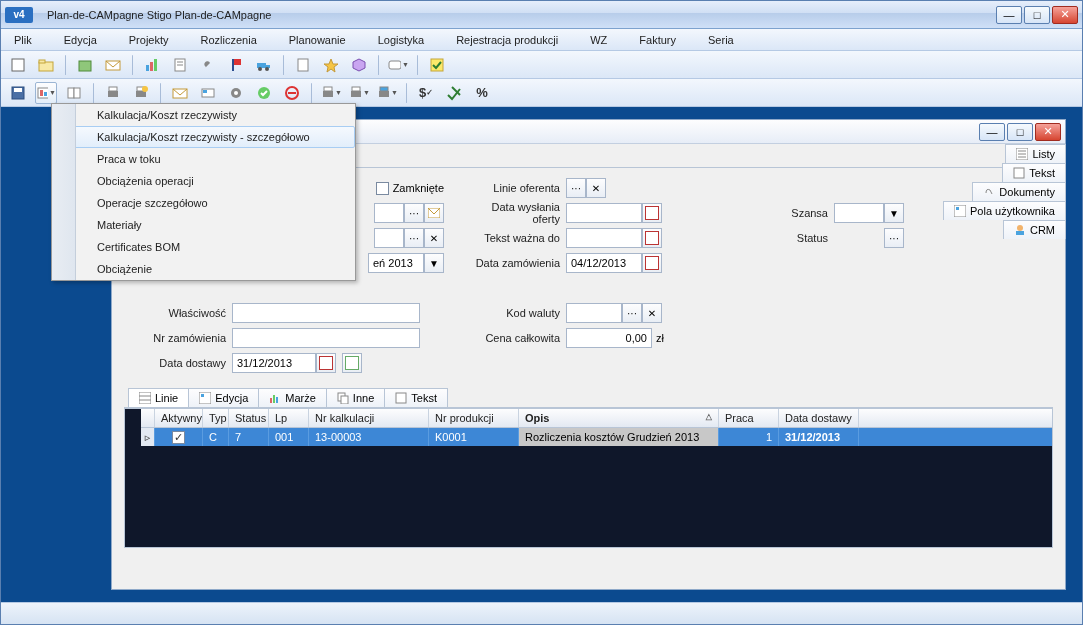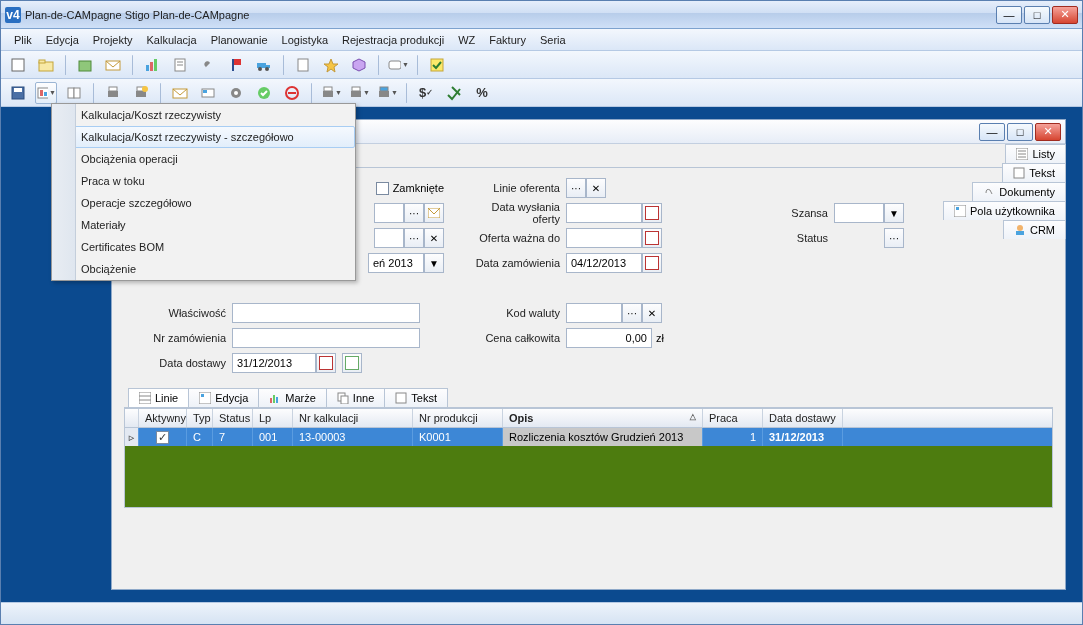--- a/index.html
+++ b/index.html
@@ -1,55 +1,55 @@
 <!DOCTYPE html>
 <html><head>
 <meta charset="utf-8">
 <style>
   * { box-sizing: border-box; font-family: Tahoma, Arial, sans-serif; font-size: 11px; }
   body { margin: 0; background: #fff; user-select: none; }
   .window { width: 1083px; height: 625px; border: 1px solid #5a7fb0; background: #0b4a8f; position: relative; }
   .titlebar { height: 28px; background: linear-gradient(to bottom, #e6eefb 0%, #d0dff4 45%, #b8cdea 46%, #cfe0f7 100%); display:flex; align-items:center; padding: 0 4px; border-bottom:1px solid #7da2ce;}
-  .titlebar .icon-app { width:16px; height:16px; background:#2a6fc1; color:#fff; font-weight:bold; font-size:12px; display:flex;align-items:center;justify-content:center;border-radius:2px; margin-right:4px;}
+  .titlebar .icon-app { width:28px; height:16px; background:#2a6fc1; color:#fff; font-weight:bold; font-size:10px; display:flex;align-items:center;justify-content:center;border-radius:2px; margin-right:14px;}
   .titlebar .title { flex:1; color:#222; }
   .winbtns { display:flex; gap:2px; }
   .winbtn { width:26px; height:18px; border:1px solid #5a7fb0; border-radius:2px; background:linear-gradient(#f6fafd,#d7e5f7); display:flex;align-items:center;justify-content:center;}
   .winbtn.close { background:linear-gradient(#f5a29a,#d64531); border-color:#a02b20; color:#fff;}
-  .menubar { height:22px; background:linear-gradient(#f3f7fd,#dbe7f7); display:flex; align-items:center; padding:0 6px; gap:0; border-bottom:1px solid #b5c9e4;}
+  .menubar { height:22px; background:linear-gradient(#f3f7fd,#dbe7f7); display:flex; align-items:center; padding:0 6px; gap:18px; border-bottom:1px solid #b5c9e4;}
   .menubar .menuitem { padding:2px 7px; color:#222; cursor:default;}
   .toolbar { height:28px; background:linear-gradient(#f3f7fd,#dbe7f7); display:flex; align-items:center; padding:0 6px; gap:6px; border-bottom:1px solid #b5c9e4;}
   .tbtn { width:22px; height:22px; display:flex;align-items:center;justify-content:center; border-radius:2px; }
   .tbtn.sep { width:0; height:20px; border-left:1px solid #a8bcd8; margin:0 2px;}
   .tbtn .dd { font-size:7px; color:#555; margin-left:1px;}
   .stage { position:absolute; top:106px; left:0; right:0; bottom:22px; background:#0b4a8f; padding:0 0;}
   .inner-window { position:absolute; top:12px; right:16px; bottom:12px; left:110px; background:#f0f0f0; border:1px solid #8fa9c9;}
   .inner-title { height:24px; background:linear-gradient(#fdfdfe,#e7edf7); display:flex; justify-content:flex-end; align-items:center; padding:0 4px; border-bottom:1px solid #c3cfe0;}
   .tabstrip { height:24px; background:#f0f0f0; display:flex; align-items:flex-end; padding-left:6px; border-bottom:1px solid #b8c5d6; gap:0; position:relative;}
   .tab { display:flex; align-items:center; gap:4px; padding:3px 10px; border:1px solid #b8c5d6; border-bottom:none; background:linear-gradient(#fdfdfe,#eef2f8); margin-right:-1px;}
   .tab .ti { width:12px; height:12px; }
   .form-area { padding:8px 12px; background:#f0f0f0; }
   .row { display:flex; align-items:center; height:24px; margin-bottom:1px; }
   .lbl { text-align:right; padding-right:6px; color:#222;}
   .inp { height:20px; border:1px solid #a8b6ca; background:#fff; padding:2px 4px; }
   .smbtn { width:20px; height:20px; border:1px solid #a8b6ca; background:linear-gradient(#fdfdfe,#e9eef5); display:inline-flex;align-items:center;justify-content:center; font-size:10px;}
   .cal-icon { width:14px;height:14px; background:#fff; border:1px solid #b33; display:inline-block; }
   .checkbox { width:13px;height:13px; border:1px solid #7a8aa0; background:#fff;}
   .columns { display:flex; gap:20px; }
   .grid-tabs { height:22px; display:flex; align-items:flex-end; padding-left:4px; border-bottom:1px solid #b8c5d6; margin-top:10px;}
-  .grid-wrap { border:1px solid #b8c5d6; background:#4d7c0f; height:100px; overflow:hidden; position:relative;}
+  .grid-wrap { border:1px solid #b8c5d6; background:#0f172a; height:140px; overflow:hidden; position:relative;padding-left:16px;}
   .ghead { display:flex; background:linear-gradient(#fdfdfe,#e3e9f2); border-bottom:1px solid #b8c5d6;}
   .gh { padding:3px 6px; border-right:1px solid #c9d3e0; color:#222; overflow:hidden; white-space:nowrap;}
   .grow { display:flex; background:#3d87d6; color:#fff; height:18px; align-items:center;}
   .gc { padding:1px 6px; border-right:1px solid #5a9ce0; overflow:hidden; white-space:nowrap; height:100%; display:flex; align-items:center;}
   .footer-btns { display:flex; justify-content:flex-end; gap:8px; padding:8px 10px;}
   .btn { min-width:68px; height:22px; border:1px solid #8da2bb; background:linear-gradient(#fdfdfe,#e7edf5); padding:2px 14px;}
   .btn.default { border:1px solid #4c8bd6; box-shadow:0 0 0 1px #9fc8f3 inset;}
   .statusbar { position:absolute; left:0; right:0; bottom:0; height:22px; background:linear-gradient(#edf3fb,#d6e3f3); border-top:1px solid #b5c9e4;}
   
-  .ddmenu { position:absolute; top:102px; left:50px; width:305px; background:#f2f2f2; border:1px solid #999; box-shadow:2px 2px 4px rgba(0,0,0,.25); z-index:50;}
+  .ddmenu { position:absolute; top:102px; left:50px; width:305px; background:#f2f2f2; border:1px solid #999; box-shadow:2px 2px 4px rgba(0,0,0,.25); z-index:50;padding-left:16px;}
   .ddmenu .mi { padding:4px 10px 4px 28px; color:#222; border:1px solid transparent;}
   .ddmenu .mi.hover { background:linear-gradient(#f5f9fe,#e2eefb); border:1px solid #a8cdf3; border-radius:2px;}
   .ddmenu .iconcol { position:absolute; left:0; top:0; bottom:0; width:24px; background:linear-gradient(to right,#e9edf3,#dfe6ef); border-right:1px solid #c4cedb;}
   svg { display:block; }
   .gh.bold { font-weight:bold; }
 </style>
 </head>
 <body>
 
 <div class="window">
@@ -67,21 +67,21 @@
       <div class="winbtn close">
           <span>✕</span>
         </div>
     </div>
   </div>
 
   <div class="menubar">
     <div class="menuitem">Plik</div>
     <div class="menuitem">Edycja</div>
     <div class="menuitem">Projekty</div>
-    <div class="menuitem">Kalkulacja</div>
+    <div class="menuitem">Rozliczenia</div>
     <div class="menuitem">Planowanie</div>
     <div class="menuitem">Logistyka</div>
     <div class="menuitem">Rejestracja produkcji</div>
     <div class="menuitem">WZ</div>
     <div class="menuitem">Faktury</div>
     <div class="menuitem">Seria</div>
   </div>
 
   <div class="toolbar">
     <div class="tbtn">
@@ -391,21 +391,21 @@
               <div class="smbtn">✕</div>
             </div>
             <div class="row">
               <span class="lbl" style="width:102px;">Data wysłania oferty</span>
               <input class="inp" style="width: 76px;" value="">
               <div class="smbtn">
                   <span class="cal-icon"></span>
                 </div>
             </div>
             <div class="row">
-              <span class="lbl" style="width:102px;">Oferta ważna do</span>
+              <span class="lbl" style="width:102px;">Tekst ważna do</span>
               <input class="inp" style="width: 76px;" value="">
               <div class="smbtn">
                   <span class="cal-icon"></span>
                 </div>
             </div>
             <div class="row">
               <span class="lbl" style="width:102px;">Data zamówienia</span>
               <input class="inp" style="width: 76px;" value="04/12/2013">
               <div class="smbtn">
                   <span class="cal-icon"></span>
@@ -519,22 +519,22 @@
         </div>
       </div>
 
     </div>
   </div>
 
   <div class="ddmenu">
     <div class="iconcol"></div>
     <div class="mi">Kalkulacja/Koszt rzeczywisty</div>
     <div class="mi hover">Kalkulacja/Koszt rzeczywisty - szczegółowo</div>
+    <div class="mi">Praca w toku</div>
     <div class="mi">Obciążenia operacji</div>
-    <div class="mi">Praca w toku</div>
     <div class="mi">Operacje szczegółowo</div>
     <div class="mi">Materiały</div>
     <div class="mi">Certificates BOM</div>
     <div class="mi">Obciążenie</div>
   </div>
 
   <div class="statusbar"></div>
 </div>
 
 </body></html>

